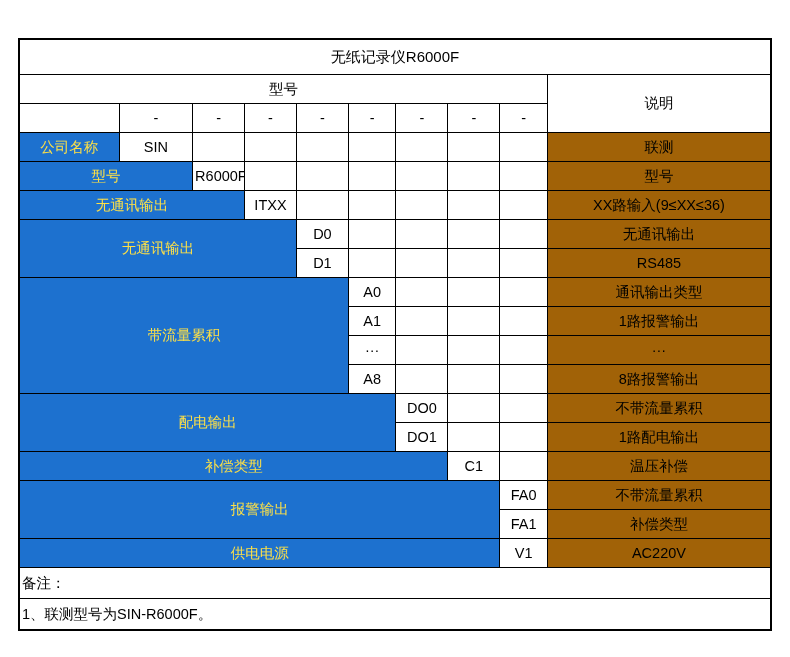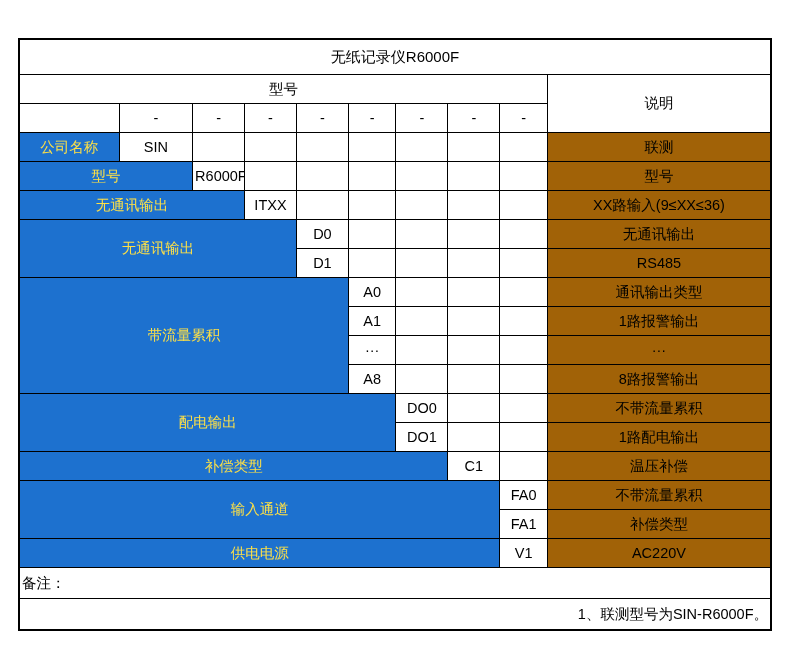--- a/index.html
+++ b/index.html
@@ -204,36 +204,36 @@
       </tr>
 
       <tr>
         <td class="blue" colspan="7">补偿类型</td>
         <td class="plain">C1</td>
         <td class="empty"></td>
         <td class="desc">温压补偿</td>
       </tr>
 
       <tr>
-        <td class="blue" colspan="8" rowspan="2">输入通道</td>
+        <td class="blue" colspan="8" rowspan="2">报警输出</td>
         <td class="plain">FA0</td>
         <td class="desc">不带流量累积</td>
       </tr>
       <tr>
         <td class="plain">FA1</td>
         <td class="desc">补偿类型</td>
       </tr>
 
       <tr>
         <td class="blue" colspan="8">供电电源</td>
         <td class="plain">V1</td>
         <td class="desc">AC220V</td>
       </tr>
 
       <tr>
         <td class="note note-first plain" colspan="10">备注：</td>
       </tr>
       <tr>
-        <td class="note plain" colspan="10" style="border-top:none;text-align:right;">1、联测型号为SIN-R6000F。</td>
+        <td class="note plain" colspan="10" style="border-top:none;">1、联测型号为SIN-R6000F。</td>
       </tr>
     </tbody>
   </table>
 </div>
 
 </body></html>

